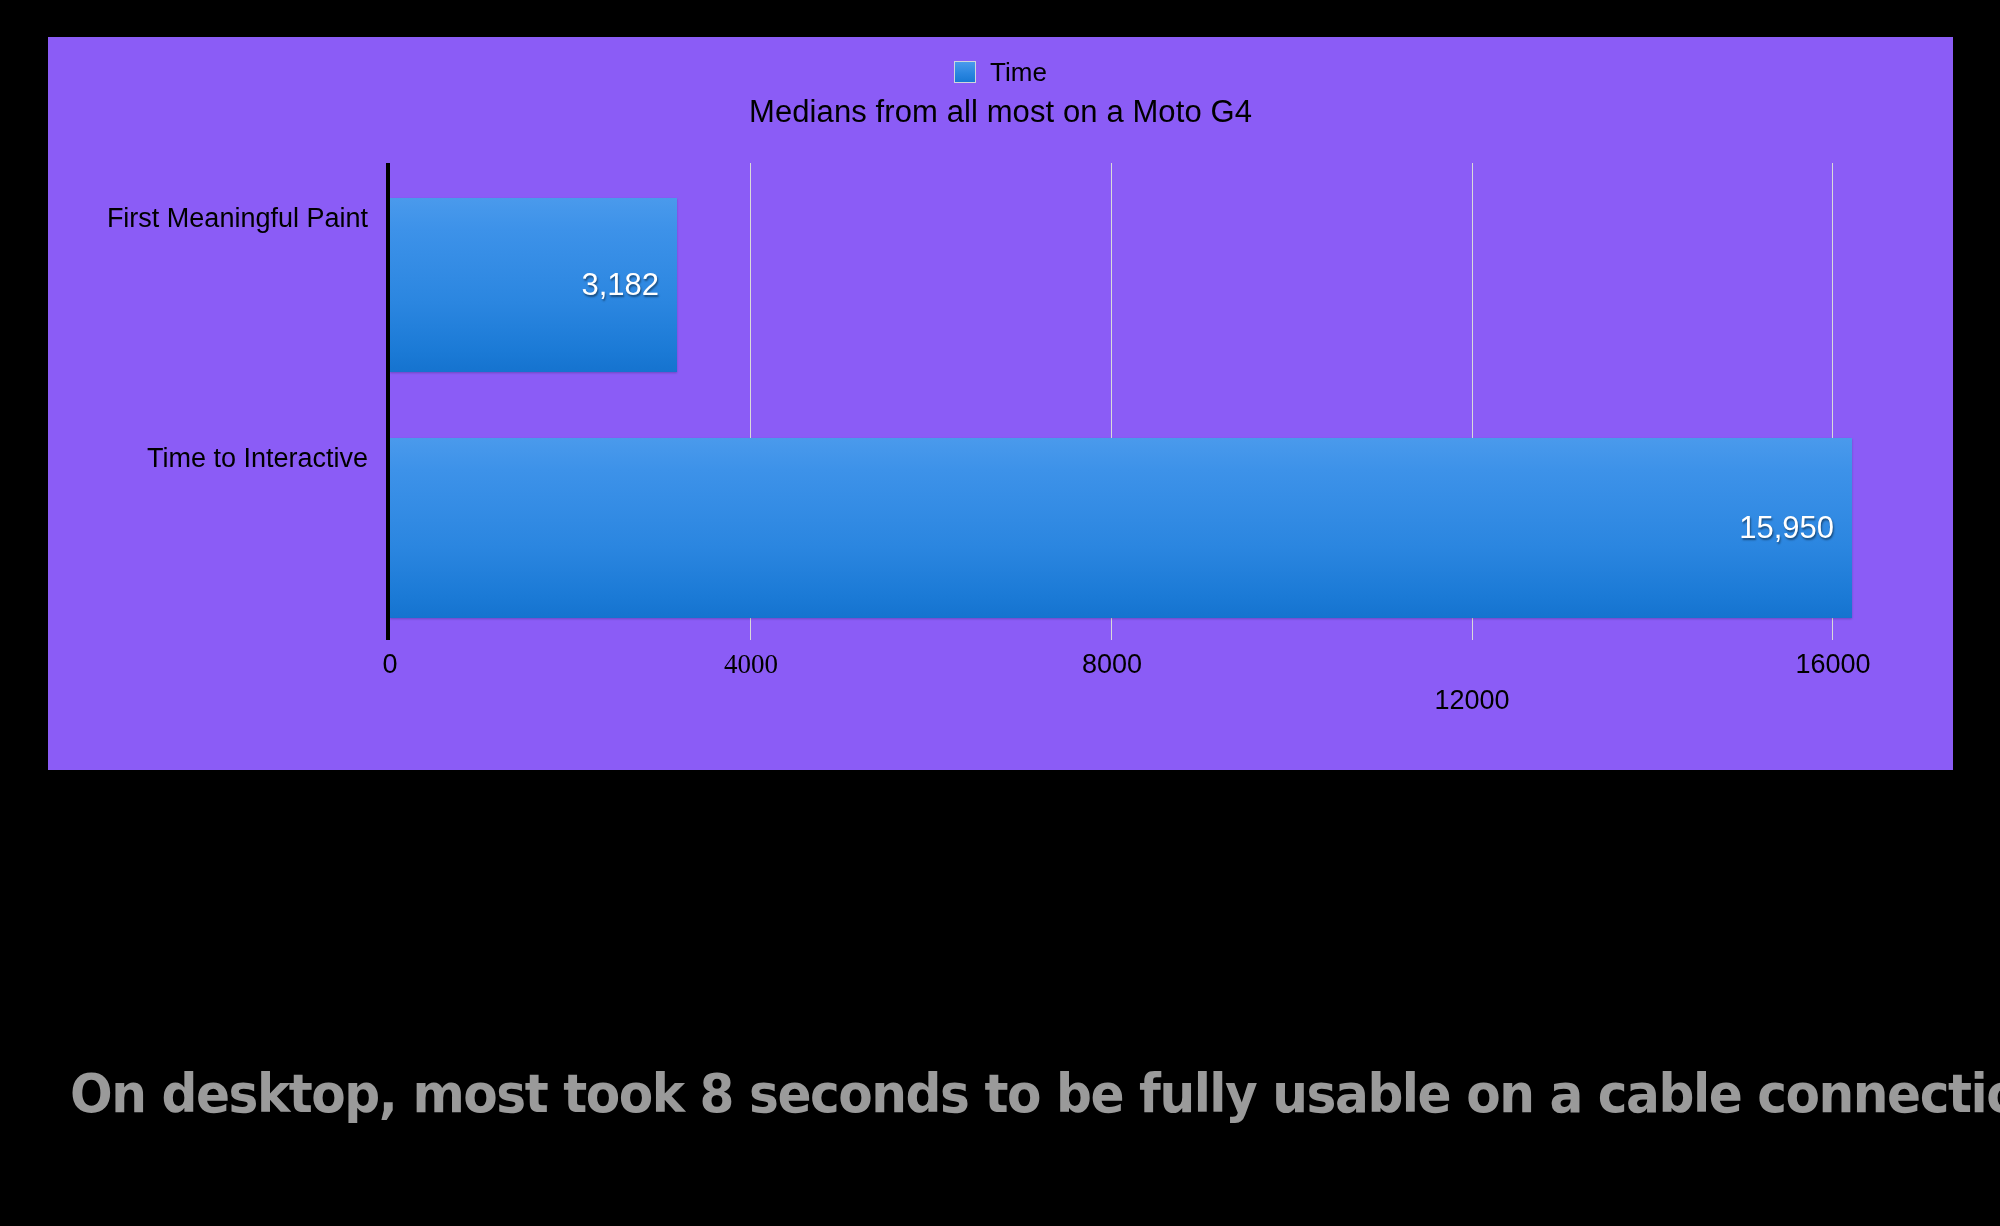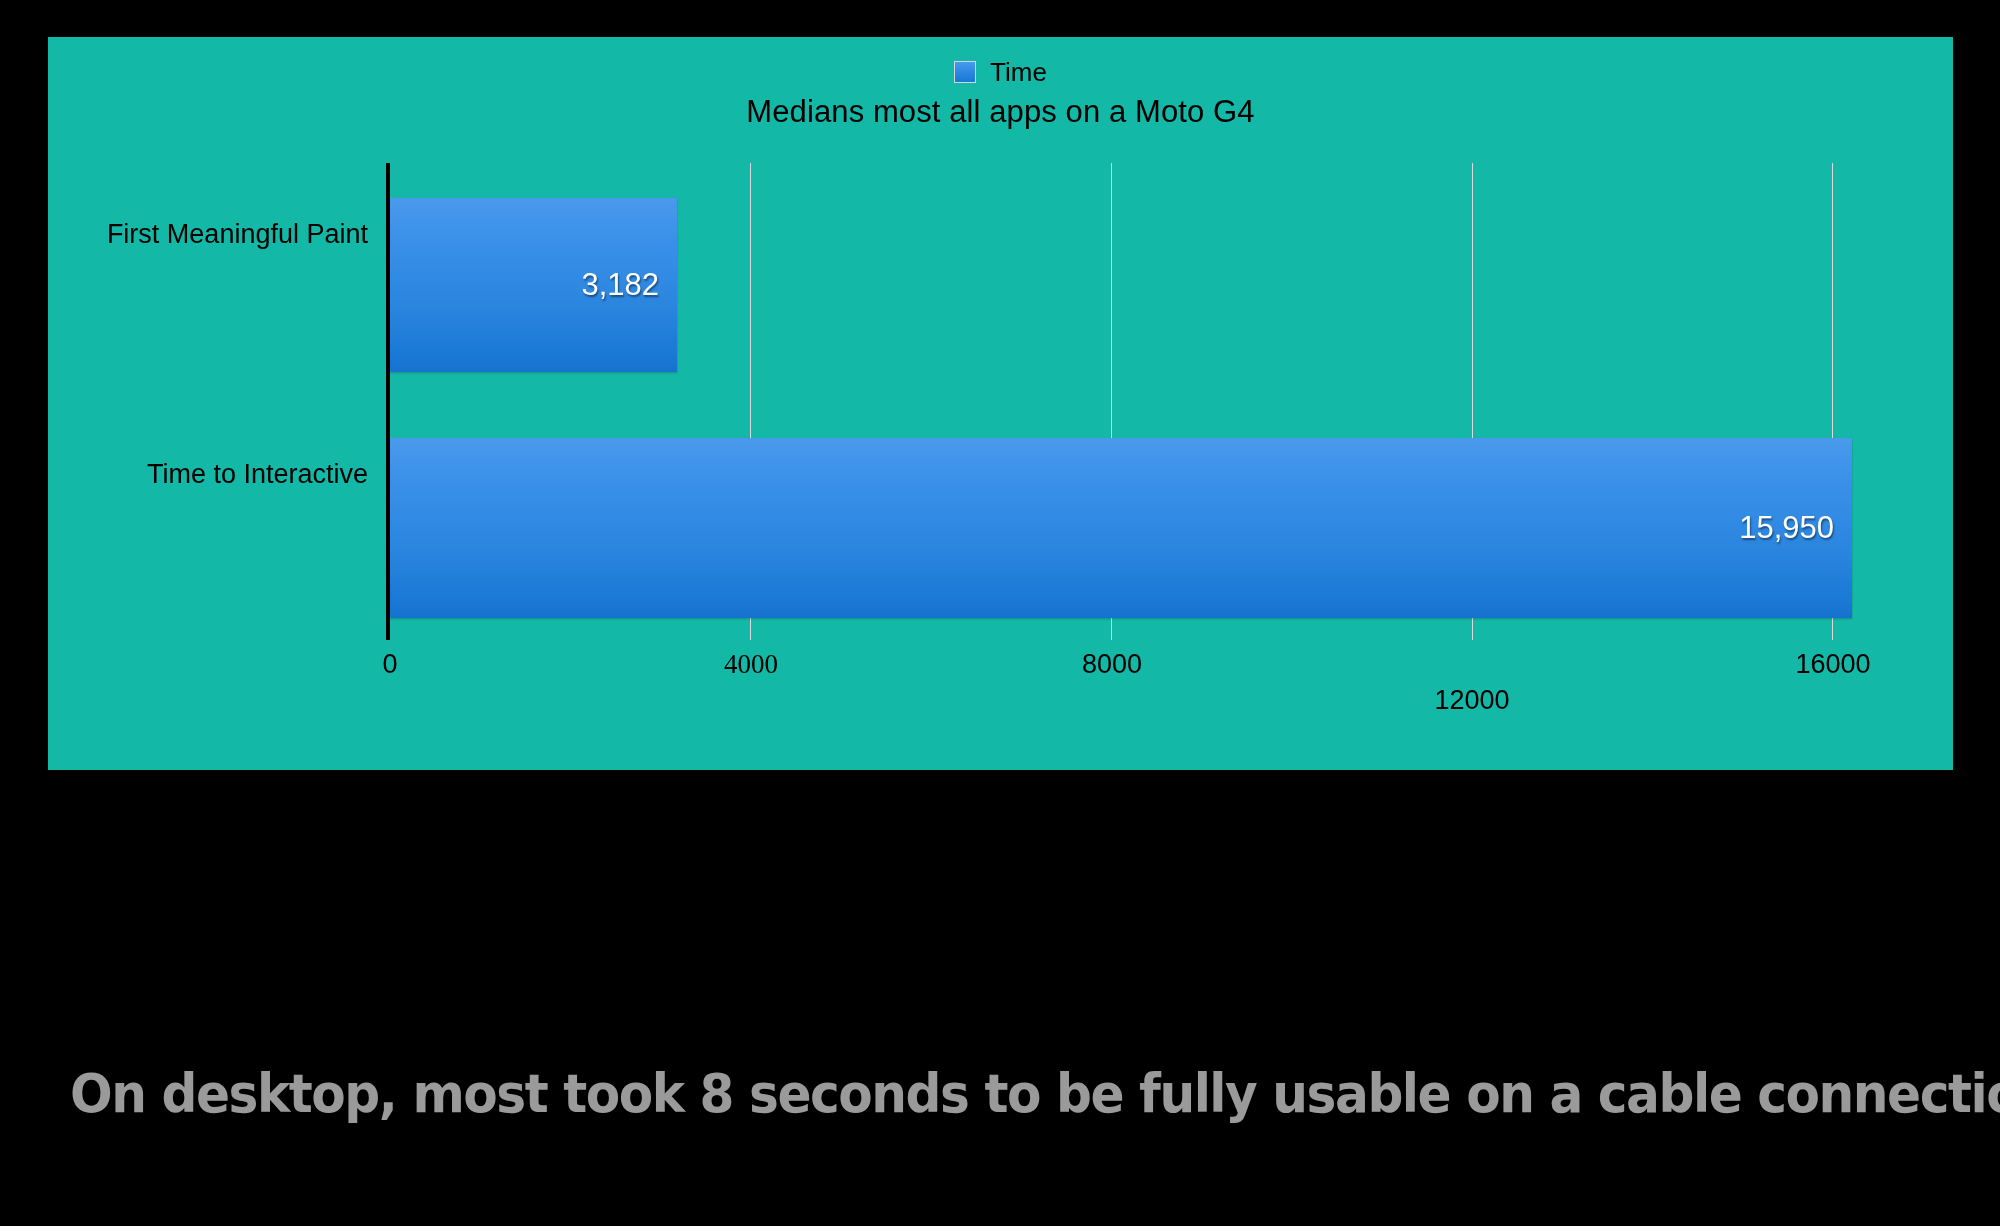--- a/index.html
+++ b/index.html
@@ -15,21 +15,21 @@
     font-family: "Liberation Sans", sans-serif;
   }
 
   
   #chart-card {
     position: absolute;
     left: 48px;
     top: 37px;
     width: 1905px;
     height: 733px;
-    background: #14b8a6;
+    background: #8b5cf6;
   }
 
   
   #legend {
     position: absolute;
     left: 0;
     top: 22px;
     width: 100%;
     display: flex;
     justify-content: center;
@@ -109,21 +109,21 @@
     position: absolute;
     right: 1588px; 
     text-align: right;
     font-size: 27px;
     color: #000000;
     white-space: nowrap;
   }
   .ylabels {
     position: absolute;
     left: 0;
-    top: 126px;
+    top: 110px;
     width: 320px;
     height: 477px;
   }
   .ylabels .cat-label {
     position: absolute;
     right: 0;
     left: 0;
     transform: translateY(-50%);
   }
 
@@ -164,21 +164,21 @@
 </head>
 <body>
 
 <div id="chart-card">
 
   <div id="legend">
     <span class="swatch"></span>
     <span class="legend-label">Time</span>
   </div>
 
-  <div id="chart-title">Medians most all apps on a Moto G4</div>
+  <div id="chart-title">Medians from all most on a Moto G4</div>
 
   <div class="ylabels">
     <div class="cat-label" style="top:71px;">First Meaningful Paint</div>
     <div class="cat-label" style="top:311px;margin-left:36px;">Time to Interactive</div>
   </div>
 
   <div id="plot">
     <div id="axis-line"></div>
 
     <div class="gridline" style="left:360px;"></div>

